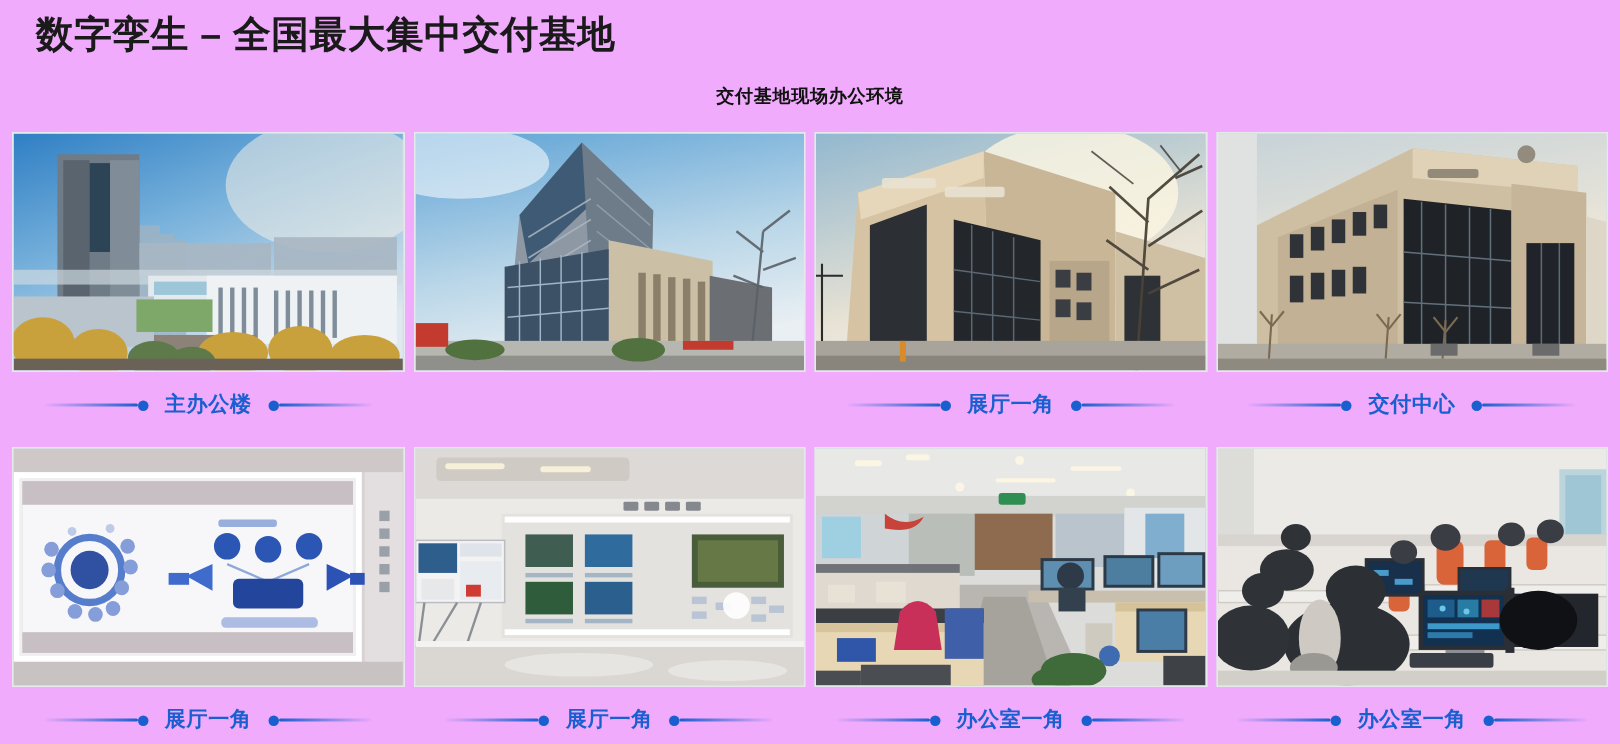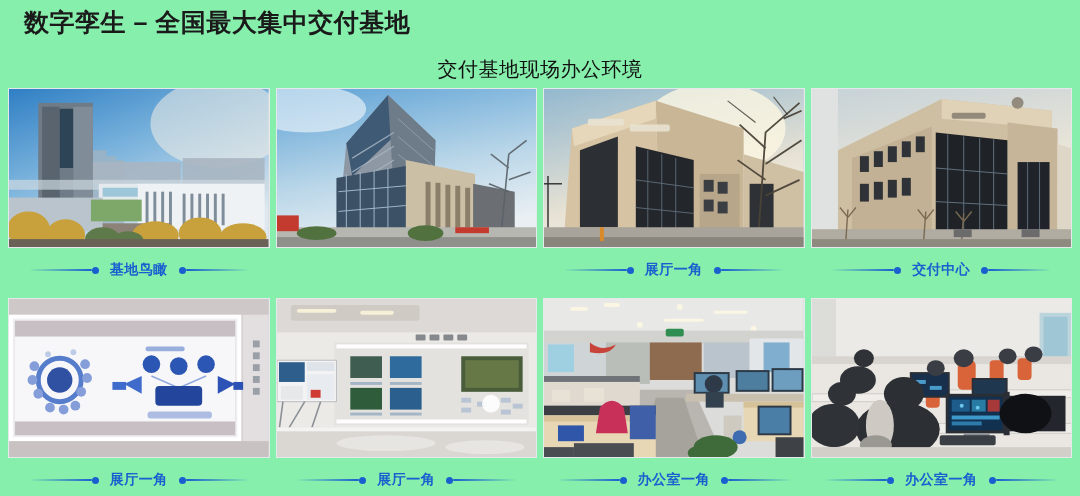--- a/index.html
+++ b/index.html
@@ -2,30 +2,30 @@
 <html><head>
 <meta charset="utf-8">
 <style>
   * { box-sizing: border-box; margin: 0; padding: 0; }
   html, body {
     width: 1080px; height: 496px;
     background: #ffffff;
     font-family: "Liberation Sans", "DejaVu Sans", sans-serif;
     overflow: hidden;
   }
-  .page { position: relative; width: 1080px; height: 496px; background:#86efac; }
+  .page { position: relative; width: 1080px; height: 496px; background:#f0abfc; }
 
   .page-title {
     position: absolute; left: 24px; top: 6px;
     font-size: 25px; font-weight: 700; color: #1a1a1a;
     letter-spacing: 0.5px; white-space: nowrap;
   }
   .section-subtitle {
     position: absolute; top: 56px; left: 0; width: 1080px;
-    text-align: center; font-size: 20px; font-weight: 400; color: #111;
+    text-align: center; font-size: 12px; font-weight: 700; color: #111;
     letter-spacing: 0.5px;
   }
 
   .grid {
     position: absolute; left: 8px; top: 88px;
     width: 1064px; height: 404px;
     display: grid;
     grid-template-columns: repeat(4, 1fr);
     grid-template-rows: repeat(2, 1fr);
     column-gap: 6px; row-gap: 6px;
@@ -123,21 +123,21 @@
               <ellipse cx="122" cy="154" rx="16" ry="10"></ellipse>
             </g>
           <rect x="0" y="152" width="266" height="8" fill="#6b6257"></rect>
         </svg>
       </div>
       <div class="caption">
         <span class="cap-line left">
             <span class="bar"></span>
             <span class="cap-dot"></span>
           </span>
-        <span class="cap-text">基地鸟瞰</span>
+        <span class="cap-text">主办公楼</span>
         <span class="cap-line right">
             <span class="bar"></span>
             <span class="cap-dot"></span>
           </span>
       </div>
     </div>
 
     <div class="cell">
       <div class="photo">
         <svg viewBox="0 0 262 160" preserveAspectRatio="none">

